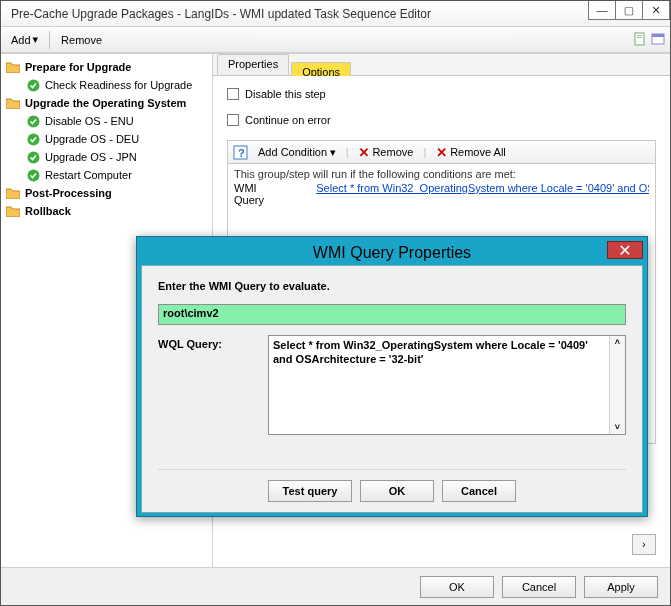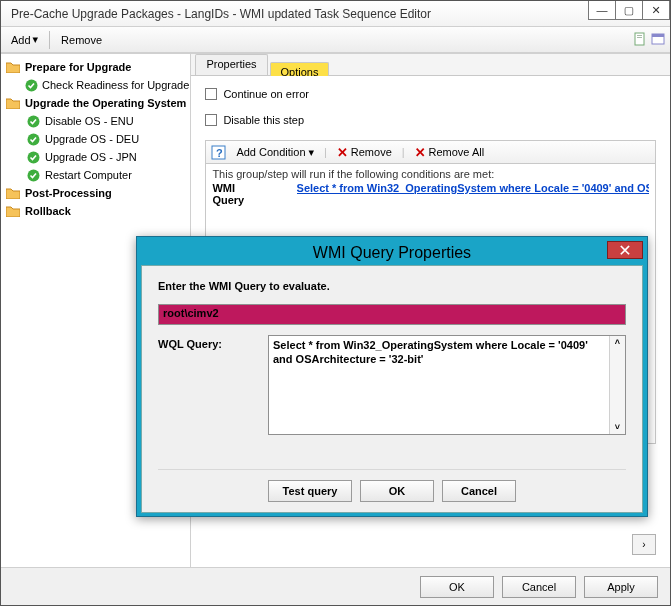--- a/index.html
+++ b/index.html
@@ -65,21 +65,21 @@
   .chkrow { display:flex; align-items:center; gap:6px; margin-bottom:14px; }
   .chkbox { width:12px; height:12px; border:1px solid #777; background:#fff; }
   .condbar {
     height:24px; border:1px solid #c8c8c8; background:linear-gradient(#fdfdfd,#f0f0f0);
     display:flex; align-items:center; padding:0 4px; gap:4px;
   }
   .condbtn { display:flex; align-items:center; gap:3px; padding:1px 6px; }
   .redx { color:#c00; font-weight:bold; font-size:13px; }
   .condpanel { border:1px solid #c8c8c8; border-top:none; background:#fff; height:280px; padding:4px 6px; }
   .condpanel .hdr { color:#333; margin-bottom:2px; }
-  .condpanel .qrow { display:flex; gap:12px;font-weight:bold; }
+  .condpanel .qrow { display:flex; gap:12px; }
   .condpanel .qlink { color:#0645cc; text-decoration:underline; white-space:nowrap; overflow:hidden; }
   .scrollslot {
     position:absolute; bottom:12px; right:14px; width:24px; height:21px;
     border:1px solid #b0b0b0; background:#f3f3f3;
     display:flex; align-items:center; justify-content:center; font-size:10px;
   }
   .footerbtns {
     position:absolute; left:0; right:0; bottom:0; height:38px;
     background:#f0f0f0; border-top:1px solid #d0d0d0;
     display:flex; align-items:center; justify-content:flex-end; padding-right:12px; gap:8px;
@@ -108,21 +108,21 @@
     display:flex; align-items:center; justify-content:center;
   }
   .modal-body {
     background:#f0f0f0; height:248px; padding:14px 16px 10px;
     border:1px solid #7aa;
     display:flex; flex-direction:column;font-weight:bold;
   }
   .mrow { display:flex; align-items:flex-start; margin-bottom:10px; }
   .mrow .lbl { width:110px; padding-top:3px; }
   .minput {
-    flex:1; height:21px; border:1px solid #8f8f8f; background:#be185d; padding:2px 4px;
+    flex:1; height:21px; border:1px solid #8f8f8f; background:#86efac; padding:2px 4px;
   }
   .mtextarea {
     flex:1; height:100px; border:1px solid #8f8f8f; background:#fff; padding:3px 4px;
     position:relative; font-size:11px; line-height:1.25;
   }
   .mtextarea .sb {
     position:absolute; right:0; top:0; bottom:0; width:16px;
     border-left:1px solid #d0d0d0; background:#f5f5f5;
     display:flex; flex-direction:column; justify-content:space-between; align-items:center;
     font-size:9px; padding:1px 0;
@@ -250,25 +250,25 @@
   </div>
 
   <div class="rightpane">
     <div class="tabs">
       <div class="tab"><span>Properties</span></div>
       <div class="tab active"><span>Options</span></div>
     </div>
     <div class="tabbody">
       <div class="chkrow">
         <span class="chkbox"></span>
-        <span>Continue on error</span>
+        <span>Disable this step</span>
       </div>
       <div class="chkrow">
         <span class="chkbox"></span>
-        <span>Disable this step</span>
+        <span>Continue on error</span>
       </div>
 
       <div class="condbar">
         <span class="licon">
             <svg width="15" height="15">
               <rect x="1" y="1" width="13" height="13" fill="#fff" stroke="#3a7fc8"></rect>
               <text x="5" y="12" font-size="11" fill="#2a6fc0" font-weight="bold">?</text>
             </svg>
           </span>
         <div class="condbtn">

